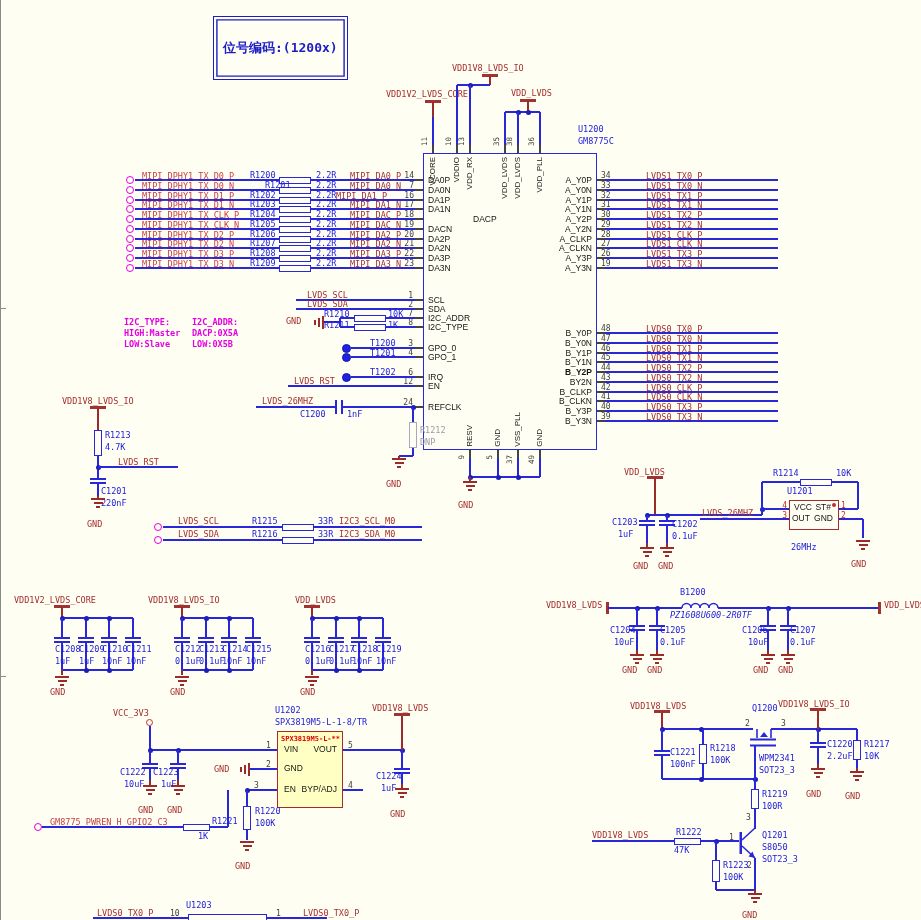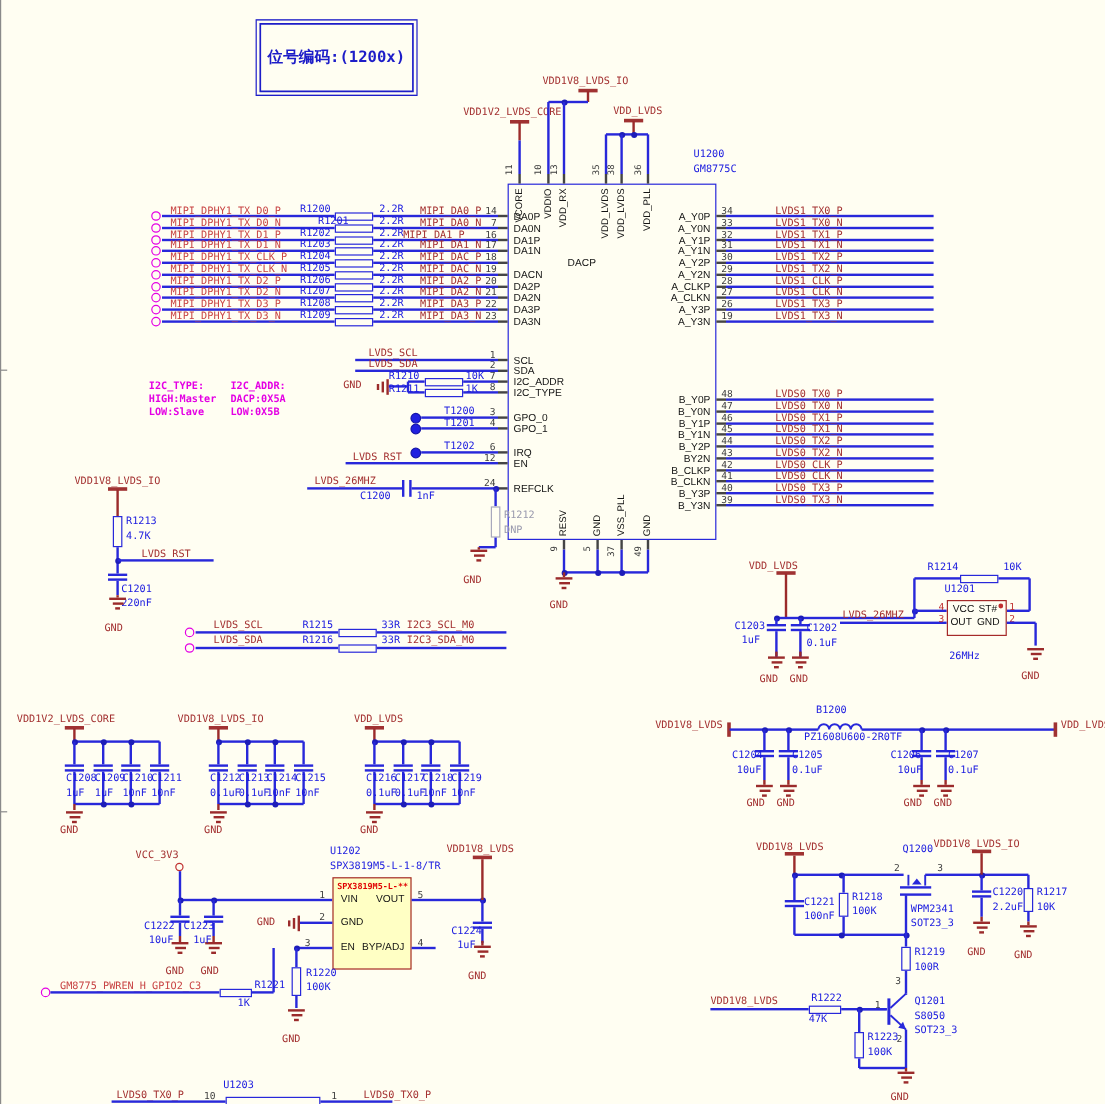--- a/index.html
+++ b/index.html
@@ -291,21 +291,21 @@
     <div class="t pname ra" style="left: 592px; top: 348.5px;">B_Y1P</div>
     <div class="w wd" style="left: 597px; top: 361.2px; width: 8px; height: 1.6px;"></div>
     <div class="w " style="left: 605px; top: 361.2px; width: 173px; height: 1.6px;"></div>
     <div class="t pin" style="left: 601px; top: 353px;">45</div>
     <div class="t net" style="left: 646px; top: 354px;">LVDS0_TX1_N</div>
     <div class="t pname ra" style="left: 592px; top: 357.5px;">B_Y1N</div>
     <div class="w wd" style="left: 597px; top: 371.2px; width: 8px; height: 1.6px;"></div>
     <div class="w " style="left: 605px; top: 371.2px; width: 173px; height: 1.6px;"></div>
     <div class="t pin" style="left: 601px; top: 363px;">44</div>
     <div class="t net" style="left: 646px; top: 364px;">LVDS0_TX2_P</div>
-    <div class="t pname ra" style="left: 592px; top: 367.5px;">B_Y2P</div>
+    <div class="t pname ra" style="left: 592px; top: 367.5px; font-weight: bold;">B_Y2P</div>
     <div class="w wd" style="left: 597px; top: 381.2px; width: 8px; height: 1.6px;"></div>
     <div class="w " style="left: 605px; top: 381.2px; width: 173px; height: 1.6px;"></div>
     <div class="t pin" style="left: 601px; top: 373px;">43</div>
     <div class="t net" style="left: 646px; top: 374px;">LVDS0_TX2_N</div>
     <div class="t pname ra" style="left: 592px; top: 377.5px;">BY2N</div>
     <div class="w wd" style="left: 597px; top: 391.2px; width: 8px; height: 1.6px;"></div>
     <div class="w " style="left: 605px; top: 391.2px; width: 173px; height: 1.6px;"></div>
     <div class="t pin" style="left: 601px; top: 383px;">42</div>
     <div class="t net" style="left: 646px; top: 384px;">LVDS0_CLK_P</div>
     <div class="t pname ra" style="left: 592px; top: 387.5px;">B_CLKP</div>
@@ -621,21 +621,21 @@
     <div class="t net" style="left: 546px; top: 601px;">VDD1V8_LVDS</div>
     <div class="pbar" style="left: 606px; top: 602px; width: 2.5px; height: 12px;"></div>
     <div class="w " style="left: 608px; top: 607.2px; width: 74px; height: 1.6px;"></div>
     <div class="w " style="left: 718px; top: 607.2px; width: 162px; height: 1.6px;"></div>
     <div class="pbar" style="left: 878px; top: 602px; width: 2.5px; height: 12px;"></div>
     <div class="t net" style="left: 884px; top: 601px;">VDD_LVDS</div>
     <svg class="sym" width="36" height="10" style="left: 682px; top: 599px;">
       <path d="M0,9 A4.5,4.5 0 0 1 9,9 A4.5,4.5 0 0 1 18,9 A4.5,4.5 0 0 1 27,9 A4.5,4.5 0 0 1 36,9" fill="none" stroke="#2828da" stroke-width="1.6"></path>
     </svg>
     <div class="t des" style="left: 680px; top: 588px;">B1200</div>
-    <div class="t des" style="left: 670px; top: 611px;">PZ1608U600-2R0TF</div>
+    <div class="t des" style="left: 670px; top: 611px; font-style: italic;">PZ1608U600-2R0TF</div>
     <div class="dot" style="left: 634.5px; top: 605.5px;"></div>
     <div class="dot" style="left: 654.5px; top: 605.5px;"></div>
     <div class="dot" style="left: 765.5px; top: 605.5px;"></div>
     <div class="dot" style="left: 785.5px; top: 605.5px;"></div>
     <div class="w " style="left: 636.2px; top: 608px; width: 1.6px; height: 17px;"></div>
     <div class="plate" style="left: 629px; top: 625px;"></div>
     <div class="plate" style="left: 629px; top: 629.2px;"></div>
     <div class="w " style="left: 636.2px; top: 631px; width: 1.6px; height: 19px;"></div>
     <div class="w wm" style="left: 636.2px; top: 650px; width: 1.6px; height: 4px;"></div>
     <div class="gbar" style="left: 630px; top: 654px; width: 14px;"></div>

